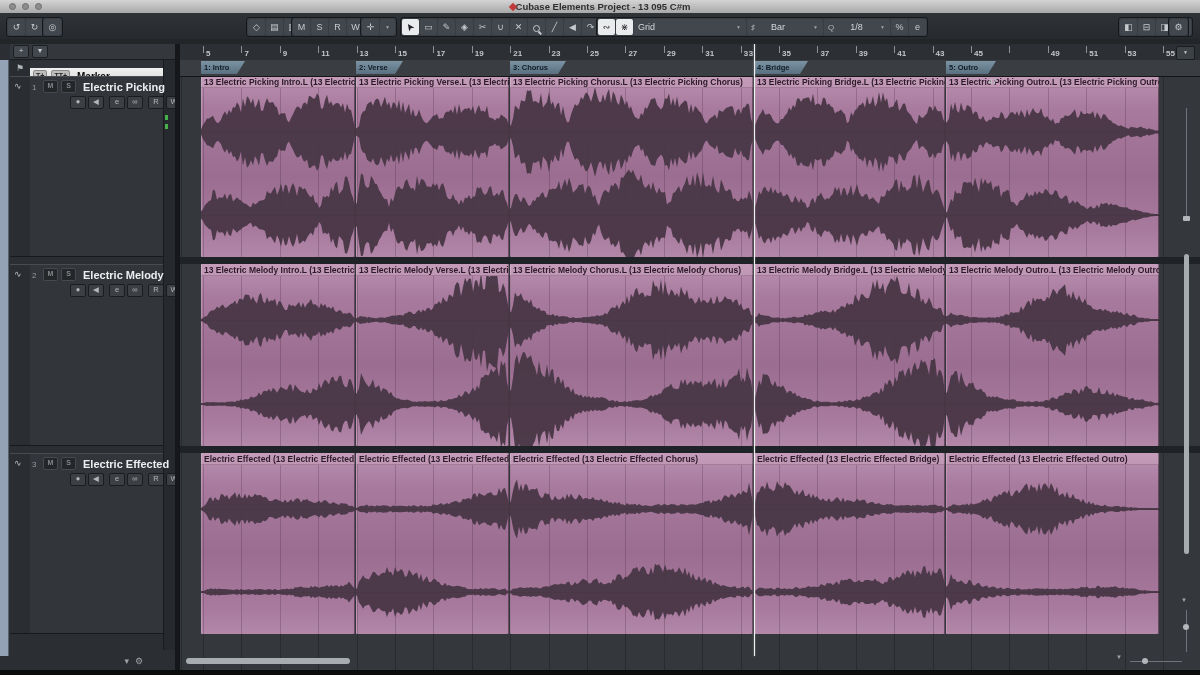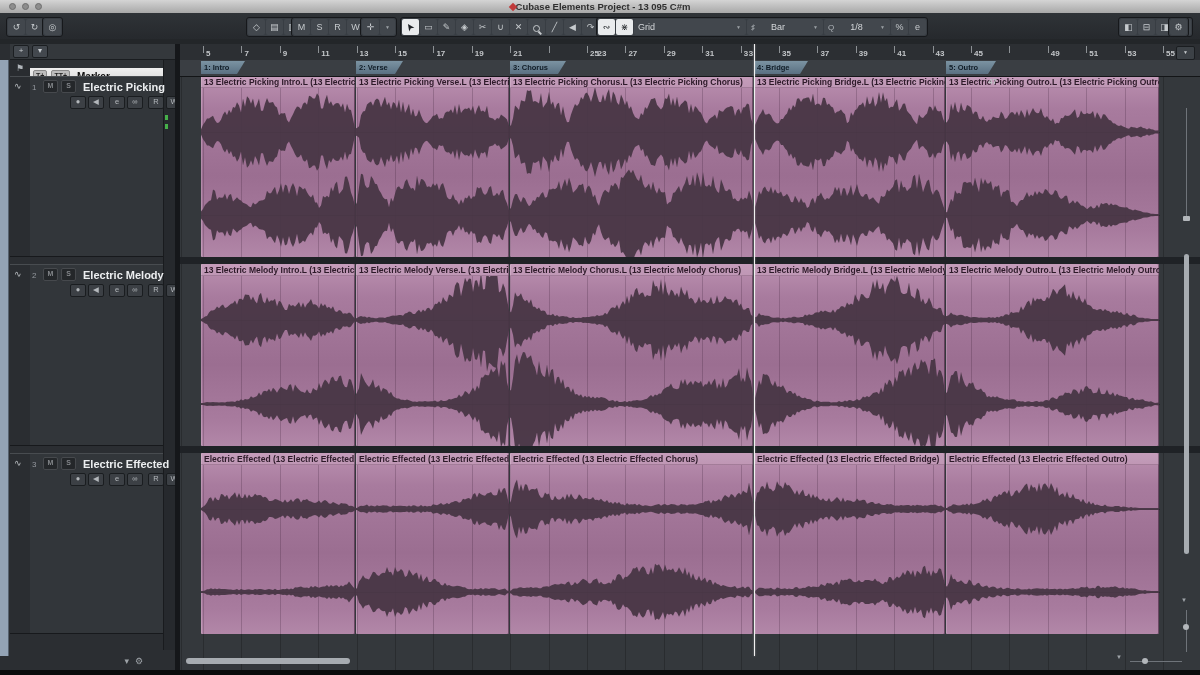--- a/index.html
+++ b/index.html
@@ -280,21 +280,21 @@
           <div class="rnum" style="left: 179.6px;">13</div>
           <div class="rtick" style="left: 215px;"></div>
           <div class="rnum" style="left: 218px;">15</div>
           <div class="rtick" style="left: 253.4px;"></div>
           <div class="rnum" style="left: 256.4px;">17</div>
           <div class="rtick" style="left: 291.8px;"></div>
           <div class="rnum" style="left: 294.8px;">19</div>
           <div class="rtick" style="left: 330.2px;"></div>
           <div class="rnum" style="left: 333.2px;">21</div>
           <div class="rtick" style="left: 368.6px;"></div>
-          <div class="rnum" style="left: 371.6px; margin-left: 46px;">23</div>
+          <div class="rnum" style="left: 371.6px;">23</div>
           <div class="rtick" style="left: 407px;"></div>
           <div class="rnum" style="left: 410px;">25</div>
           <div class="rtick" style="left: 445.4px;"></div>
           <div class="rnum" style="left: 448.4px;">27</div>
           <div class="rtick" style="left: 483.8px;"></div>
           <div class="rnum" style="left: 486.8px;">29</div>
           <div class="rtick" style="left: 522.2px;"></div>
           <div class="rnum" style="left: 525.2px;">31</div>
           <div class="rtick" style="left: 560.6px;"></div>
           <div class="rnum" style="left: 563.6px; font-family: Liberation Mono, monospace;">33</div>

